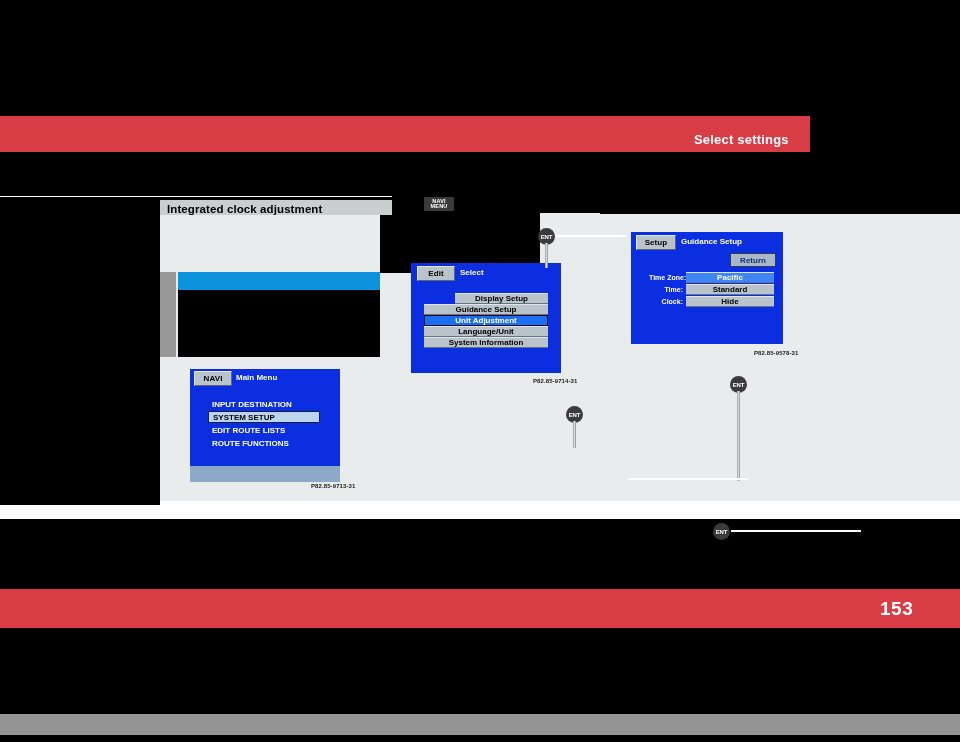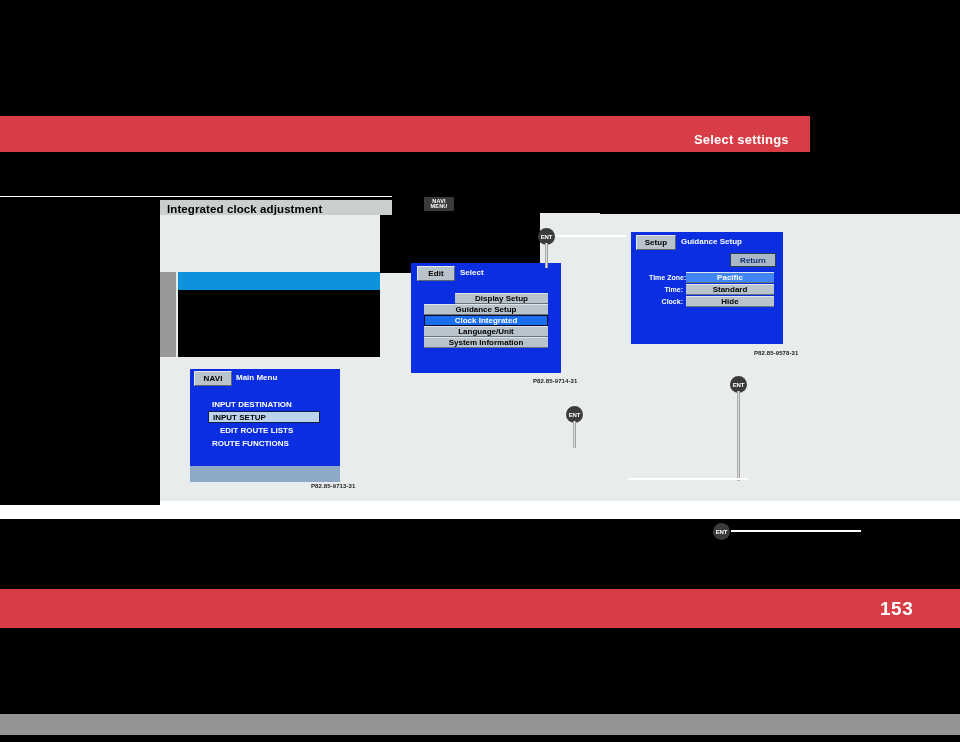--- a/index.html
+++ b/index.html
@@ -155,23 +155,23 @@
   <div class="titlebar" style="height:15px;background:#0b2fe0;"></div>
   <div class="tabchip" style="left:4px;top:2px;width:36px;height:13px;">
     <span>NAVI</span>
   </div>
   <div class="tabtext" style="left:46px;top:4px;">Main Menu</div>
 
   <div class="plainrow" style="left:18px;top:29px;width:112px;height:12px;">
     <span>INPUT DESTINATION</span>
   </div>
   <div class="plainrow sel" style="left:18px;top:42px;width:112px;height:12px;">
-    <span>INPUT SETUP</span>
-  </div>
-  <div class="plainrow" style="left:26px;top:55px;width:112px;height:12px;text-align:center;">
+    <span>SYSTEM SETUP</span>
+  </div>
+  <div class="plainrow" style="left:18px;top:55px;width:112px;height:12px;text-align:center;">
     <span>EDIT ROUTE LISTS</span>
   </div>
   <div class="plainrow" style="left:18px;top:68px;width:112px;height:12px;">
     <span>ROUTE FUNCTIONS</span>
   </div>
 
   <div class="botstrip" style="left:0;bottom:0;width:150px;height:16px;"></div>
 </div>
 <div class="caption" style="left:311px;top:483px;">P82.85-9713-31</div>
 
@@ -182,21 +182,21 @@
   <div class="tabtext" style="left:49px;top:5px;">Select</div>
 
   <div class="menulist" style="left:13px;top:30px;width:124px;">
     <div class="menurow" style="height:11px;margin-left:31px;">
       <span>Display Setup</span>
     </div>
     <div class="menurow" style="height:11px;">
       <span>Guidance Setup</span>
     </div>
     <div class="menurow sel" style="height:11px;">
-      <span>Clock Integrated</span>
+      <span>Unit Adjustment</span>
     </div>
     <div class="menurow" style="height:11px;">
       <span>Language/Unit</span>
     </div>
     <div class="menurow" style="height:11px;">
       <span>System Information</span>
     </div>
   </div>
 </div>
 <div class="caption" style="left:533px;top:378px;">P82.85-9714-31</div>

